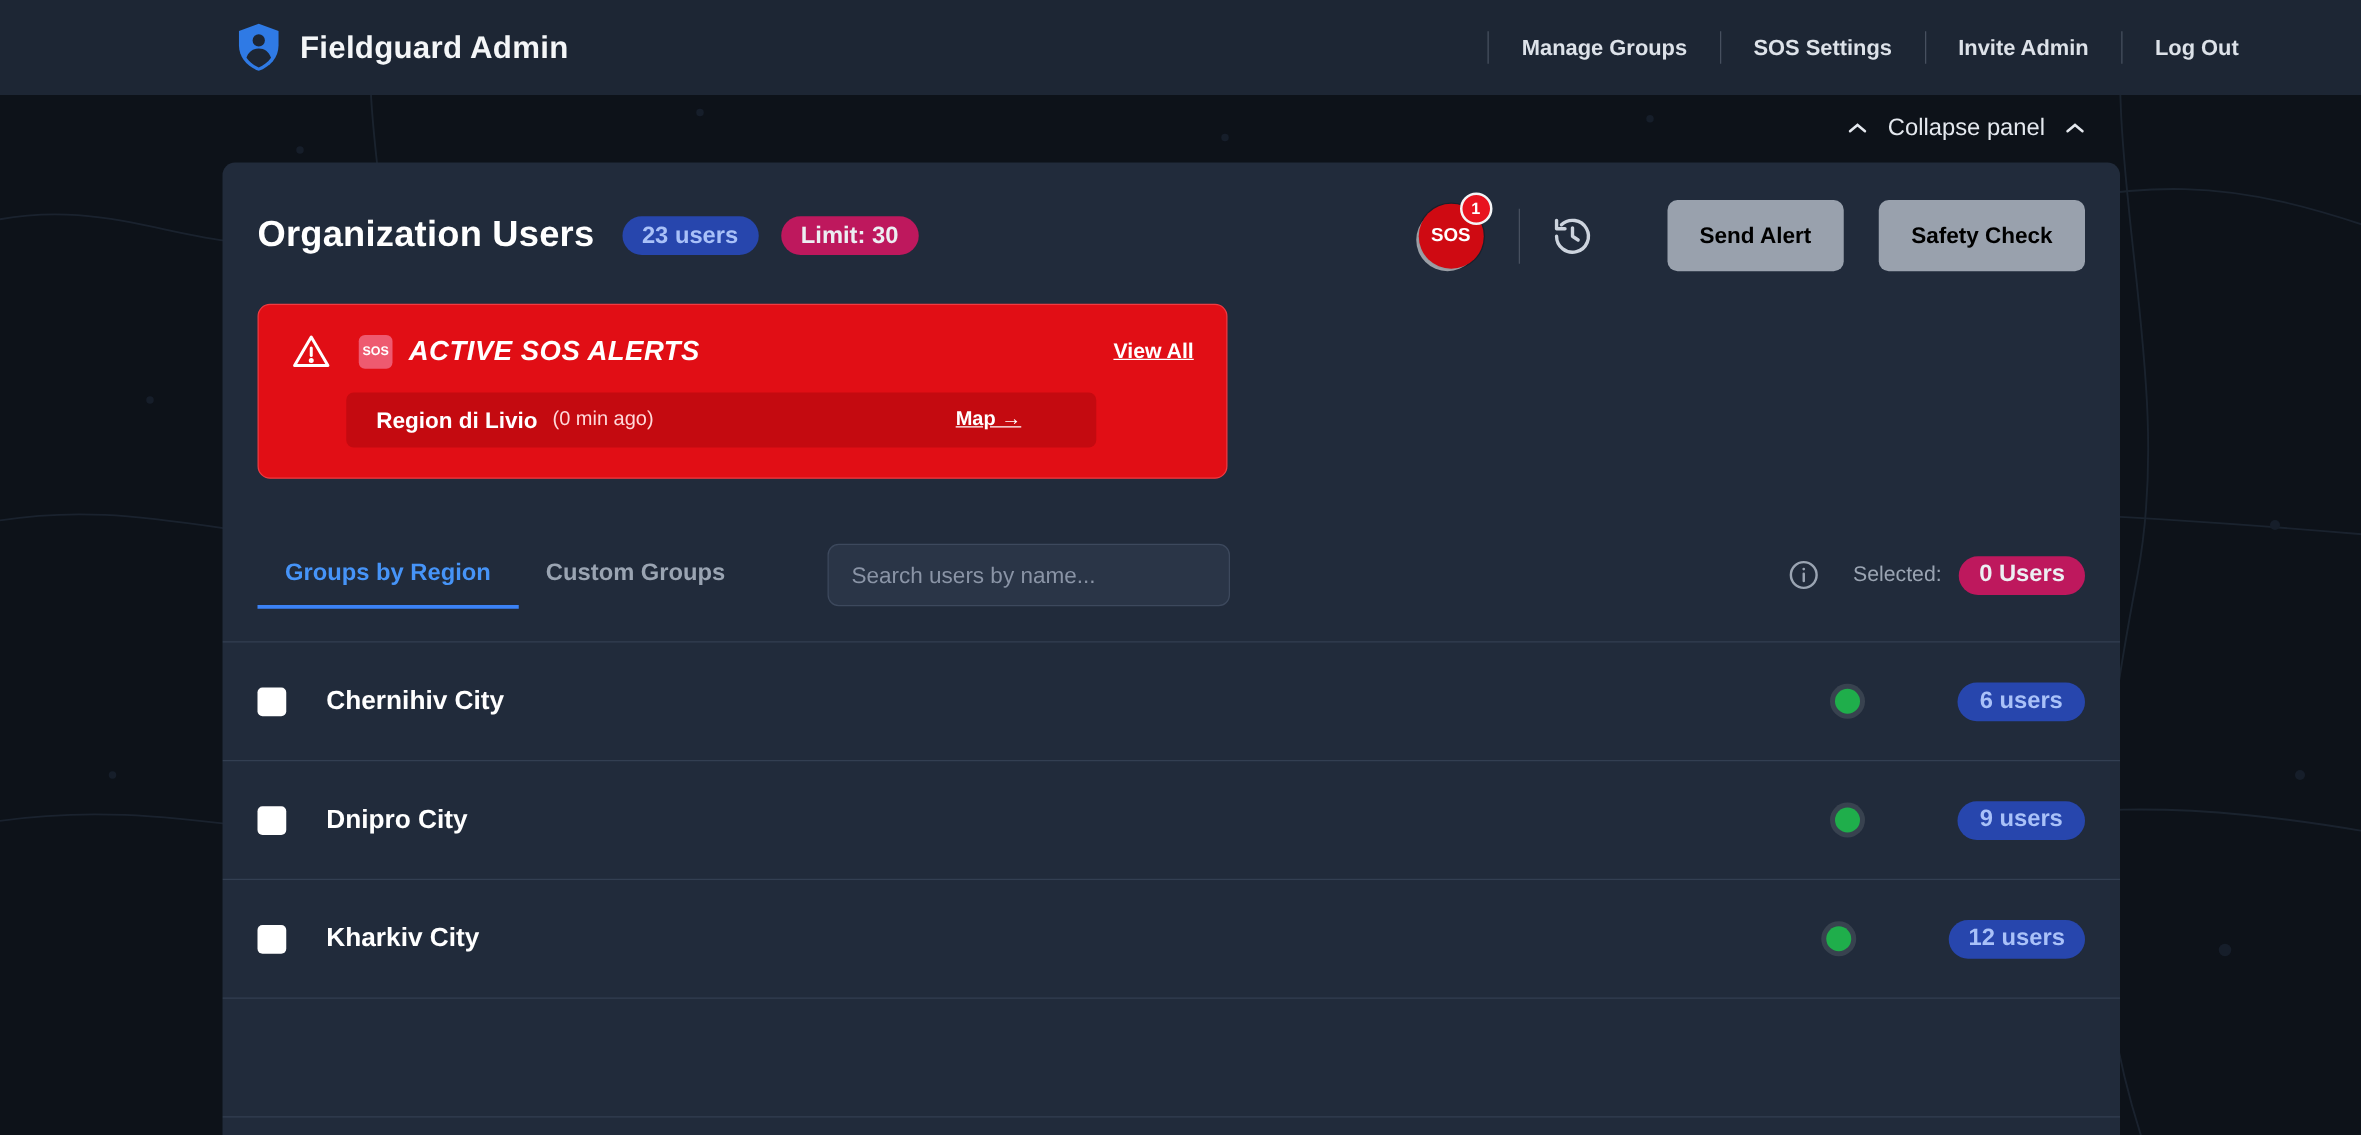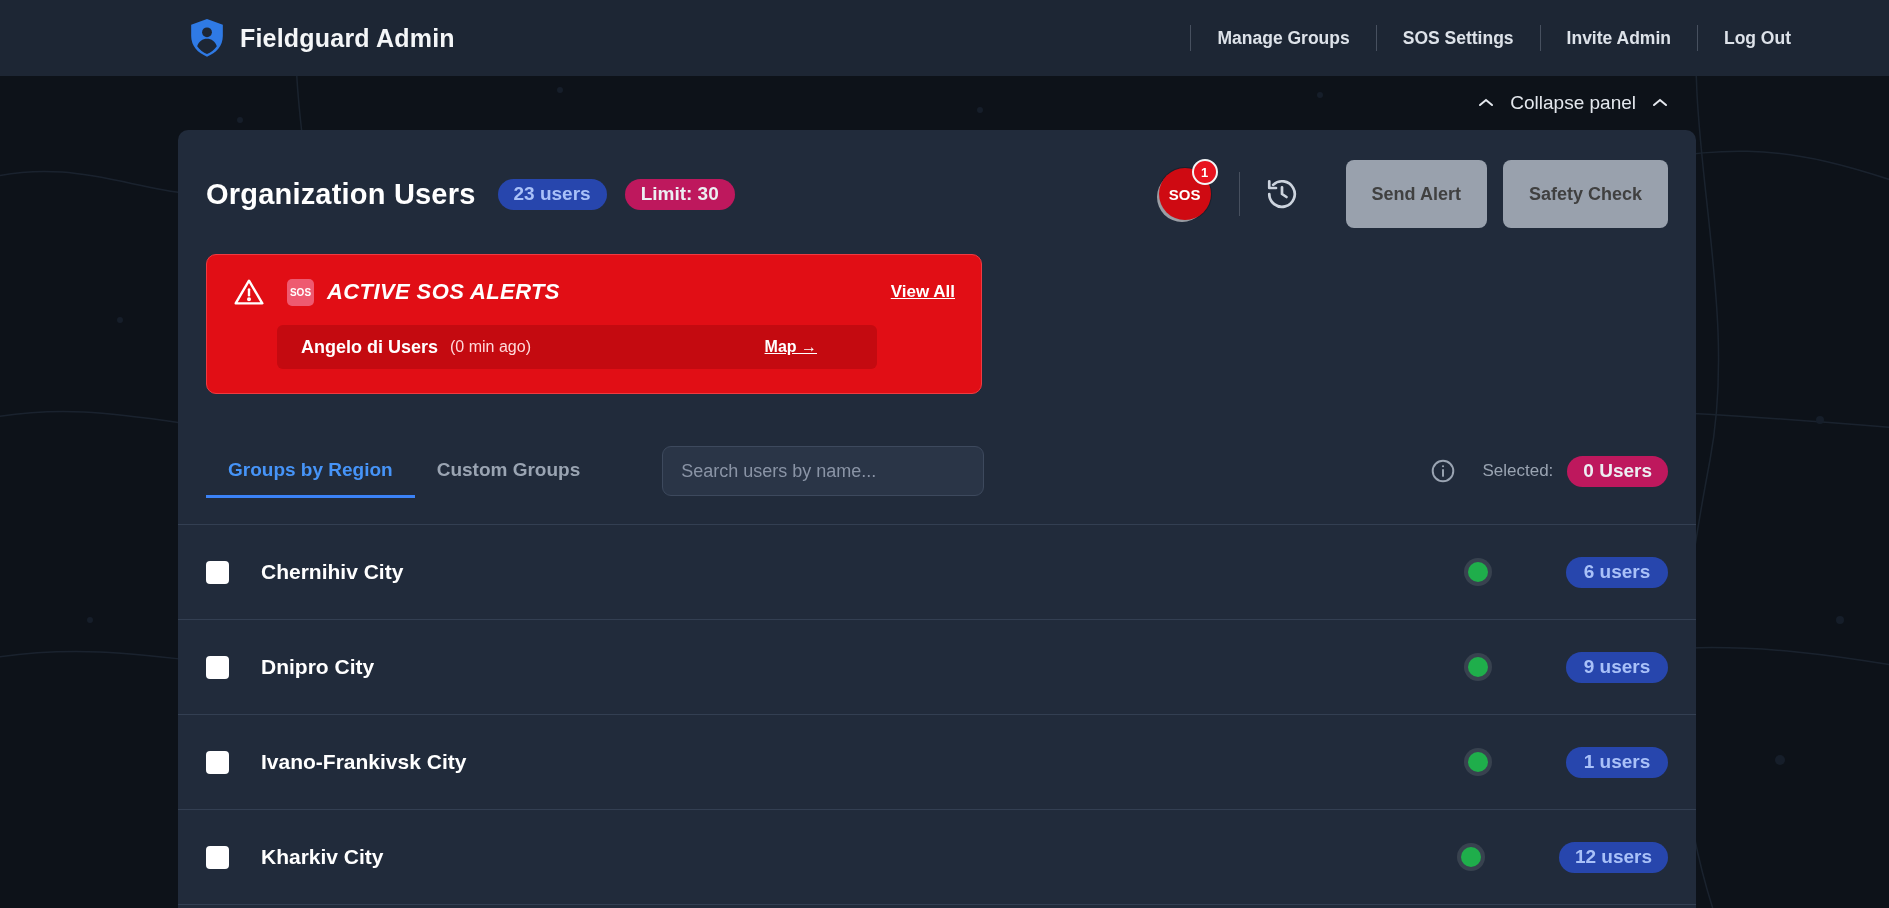--- a/index.html
+++ b/index.html
@@ -74,22 +74,22 @@
     position:absolute; top:-9px; right:-7px;
     min-width:26px; height:26px; border-radius:50%;
     background:#e8131f; border:2px solid #f3f4f6;
     color:#fff; font-size:13px; font-weight:bold;
     display:flex; align-items:center; justify-content:center;
   }
   .ctrl-sep { width:1px; height:44px; background:#47505f; margin:0 24px 0 28px; }
   .history-btn { background:none; border:none; cursor:pointer; padding:0; margin-right:30px; display:flex; }
   .action-btn {
     background:#99a1ad; border:none; border-radius:8px;
-    color:#404040; font-family:inherit; font-size:18px; font-weight:bold;
-    height:68px; padding:0 26px; margin-left:16px; cursor:pointer; white-space:nowrap;
+    color:#000000; font-family:inherit; font-size:18px; font-weight:bold;
+    height:57px; padding:0 26px; margin-left:28px; cursor:pointer; white-space:nowrap;
   }
 
   
   .alert-box {
     margin:26px 28px 0 28px; width:776px;
     background:#e10e15; border:1px solid #ef3b41; border-radius:10px;
     padding:22px 26px 24px 26px;
   }
   .alert-head { display:flex; align-items:center; }
   .sos-chip {
@@ -252,21 +252,21 @@
           <path d="M12 2.5 L22 19.5 H2 Z"></path>
           <line x1="12" y1="9" x2="12" y2="13.5"></line>
           <circle cx="12" cy="16.5" r="0.6" fill="#fff"></circle>
         </svg>
       </span>
       <span class="sos-chip">SOS</span>
       <span class="alert-title">ACTIVE SOS ALERTS</span>
       <button class="alert-link">View All</button>
     </div>
     <div class="alert-entry">
-      <span class="alert-entry-name">Angelo di Users</span>
+      <span class="alert-entry-name">Region di Livio</span>
       <span class="alert-entry-time">(0 min ago)</span>
       <button class="map-link">Map →</button>
     </div>
   </section>
 
   <div class="tabs-row">
     <button class="tab tab-active">Groups by Region</button>
     <button class="tab tab-inactive">Custom Groups</button>
     <input class="search-input" type="text" placeholder="Search users by name..." style="">
     <div class="selected-cluster">
@@ -292,26 +292,20 @@
       <span class="pill pill-blue count-badge">6 users</span>
     </div>
 
     <div class="group-row">
       <button class="checkbox"></button>
       <span class="group-name">Dnipro City</span>
       <span class="status-dot"></span>
       <span class="pill pill-blue count-badge">9 users</span>
     </div>
 
-    <div class="group-row">
-      <button class="checkbox"></button>
-      <span class="group-name">Ivano-Frankivsk City</span>
-      <span class="status-dot"></span>
-      <span class="pill pill-blue count-badge">1 users</span>
-    </div>
 
     <div class="group-row">
       <button class="checkbox"></button>
       <span class="group-name">Kharkiv City</span>
       <span class="status-dot"></span>
       <span class="pill pill-blue count-badge">12 users</span>
     </div>
 
     <div class="group-row">
       

